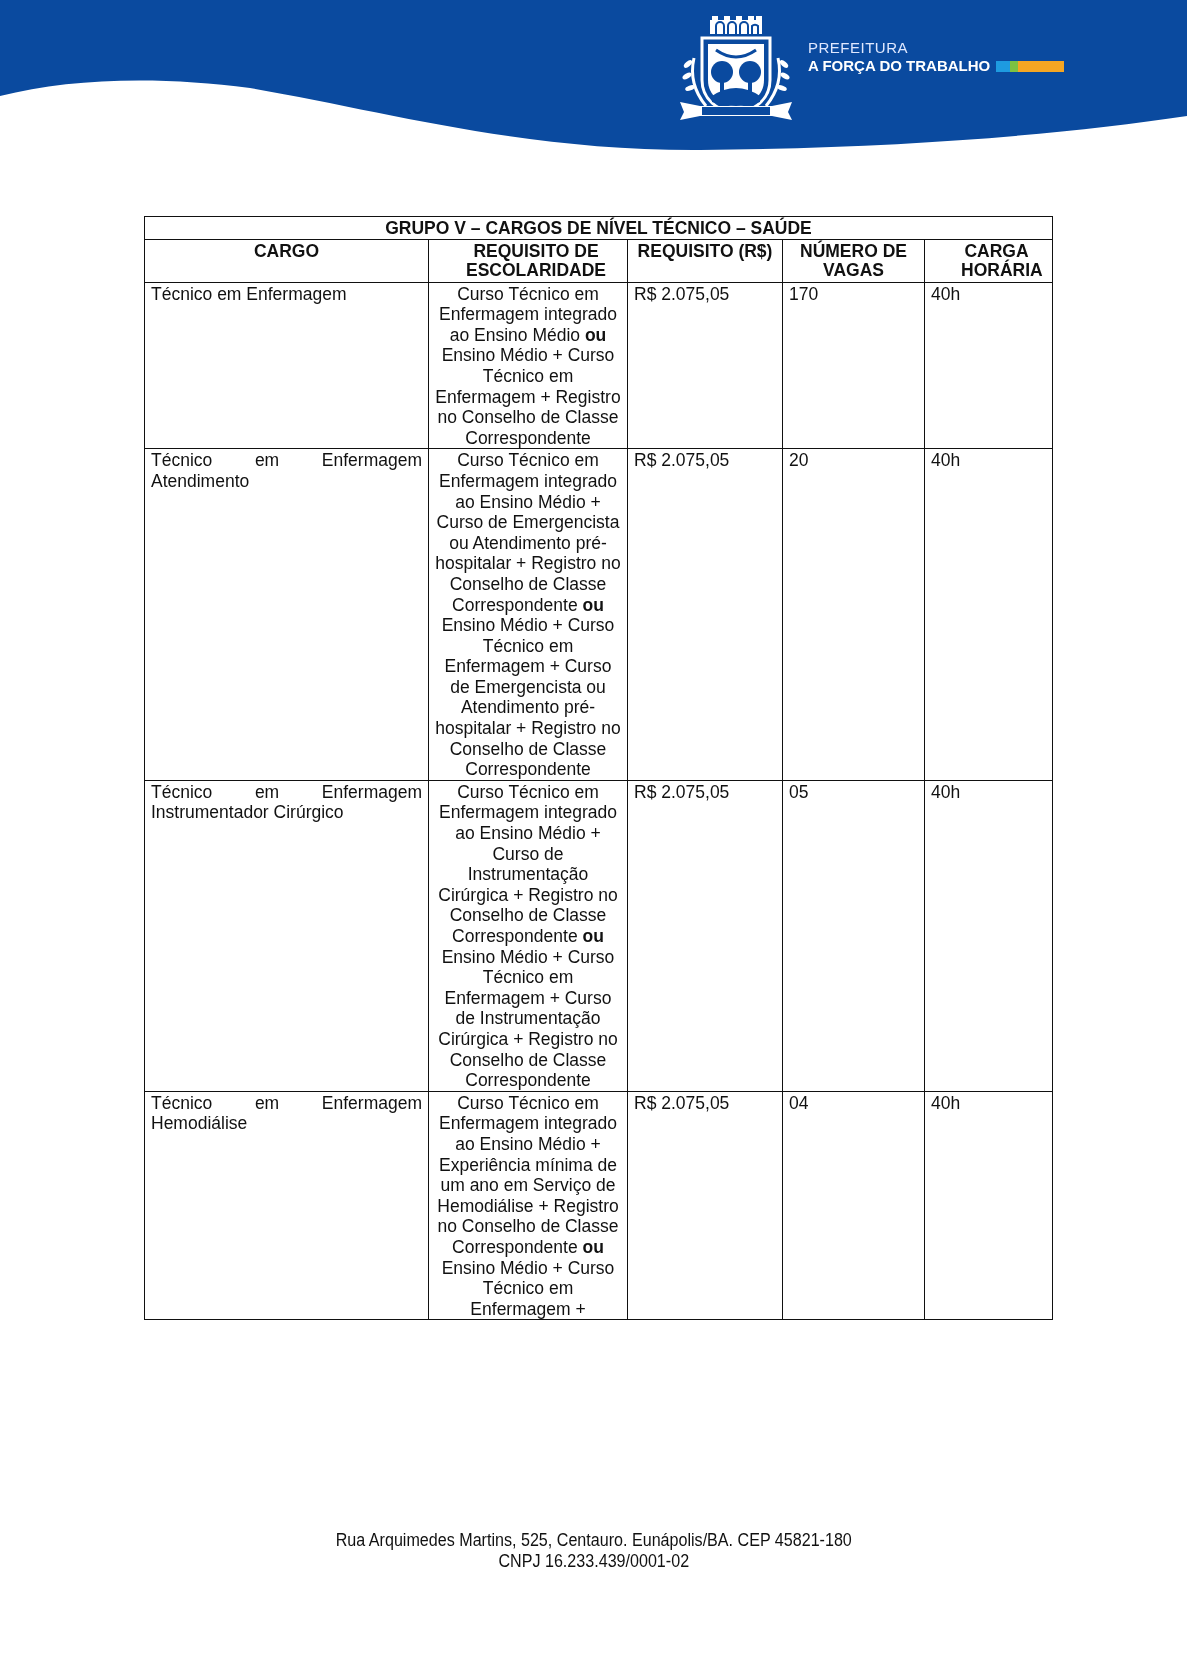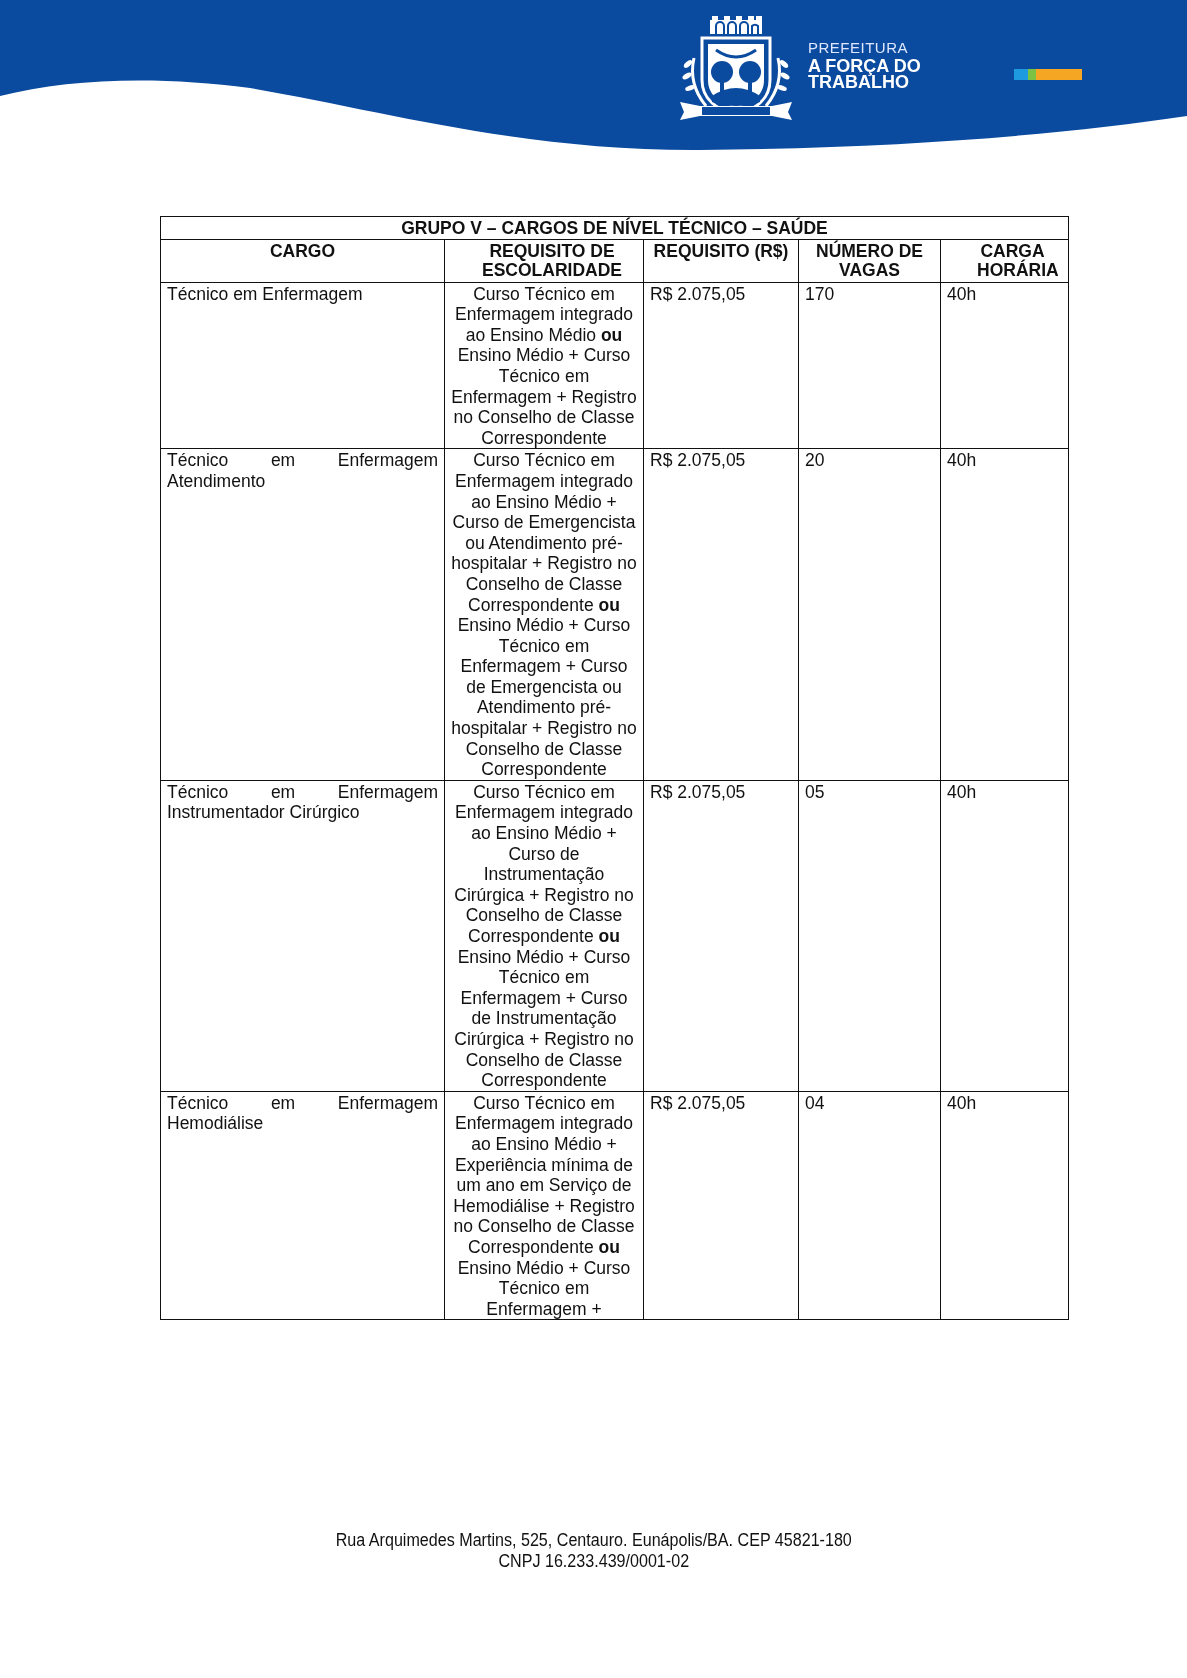--- a/index.html
+++ b/index.html
@@ -4,25 +4,25 @@
 <style>
   html, body { margin: 0; padding: 0; background: #ffffff; }
   body { width: 1187px; height: 1678px; position: relative; overflow: hidden;
          font-family: "Liberation Sans", "DejaVu Sans", sans-serif; color: #111; }
   .banner { position: absolute; left: 0; top: 0; width: 978px; height: 160px; }
   .logo-area { position: absolute; left: 672px; top: 14px; width: 410px; height: 115px; }
   .crest { position: absolute; left: 0; top: 0; width: 128px; height: 112px; }
   .brand { position: absolute; left: 136px; top: 26px; color: #fff; }
   .brand-top { font-size: 15px; letter-spacing: 0.5px; color: #dfe8ff; font-weight: normal; line-height: 16px; }
   .brand-main { font-size: 44px; font-weight: bold; letter-spacing: 0px; line-height: 42px; margin-top: -1px; }
-  .brand-sub { font-size: 18px; font-weight: bold; line-height: 16px; display: flex; align-items: center; gap: 6px; margin-top: 2px; }
+  .brand-sub { font-size: 15px; font-weight: bold; line-height: 16px; display: flex; align-items: center; gap: 6px; margin-top: 2px; }
   .stripe { display: inline-flex; height: 11px; }
   .stripe span { display: inline-block; height: 11px; }
 
-  table.grid { position: absolute; left: 160px; top: 216px; width: 908px;
+  table.grid { position: absolute; left: 144px; top: 216px; width: 908px;
                border-collapse: collapse; table-layout: fixed; font-size: 17.5px; line-height: 20.6px; }
   table.grid td, table.grid th { border: 1px solid #111; vertical-align: top; padding: 1px 6px 0 6px; }
   table.grid th { font-weight: bold; text-align: center; font-size: 17.5px; line-height: 19.5px; padding-top: 2px; padding-bottom: 1px; margin-left: 24px; }
   .group-title { font-weight: bold; text-align: center; }
   td.cargo { text-align: justify; text-align-last: left; padding-left: 11px; padding-right: 10px; }
   td.center { }
   .req { text-align: center; padding-left: 10px; padding-right: 10px; }
   b { font-weight: bold; }
 
   .footer { position: absolute; left: 0; width: 1187px; top: 1530px; text-align: center;

